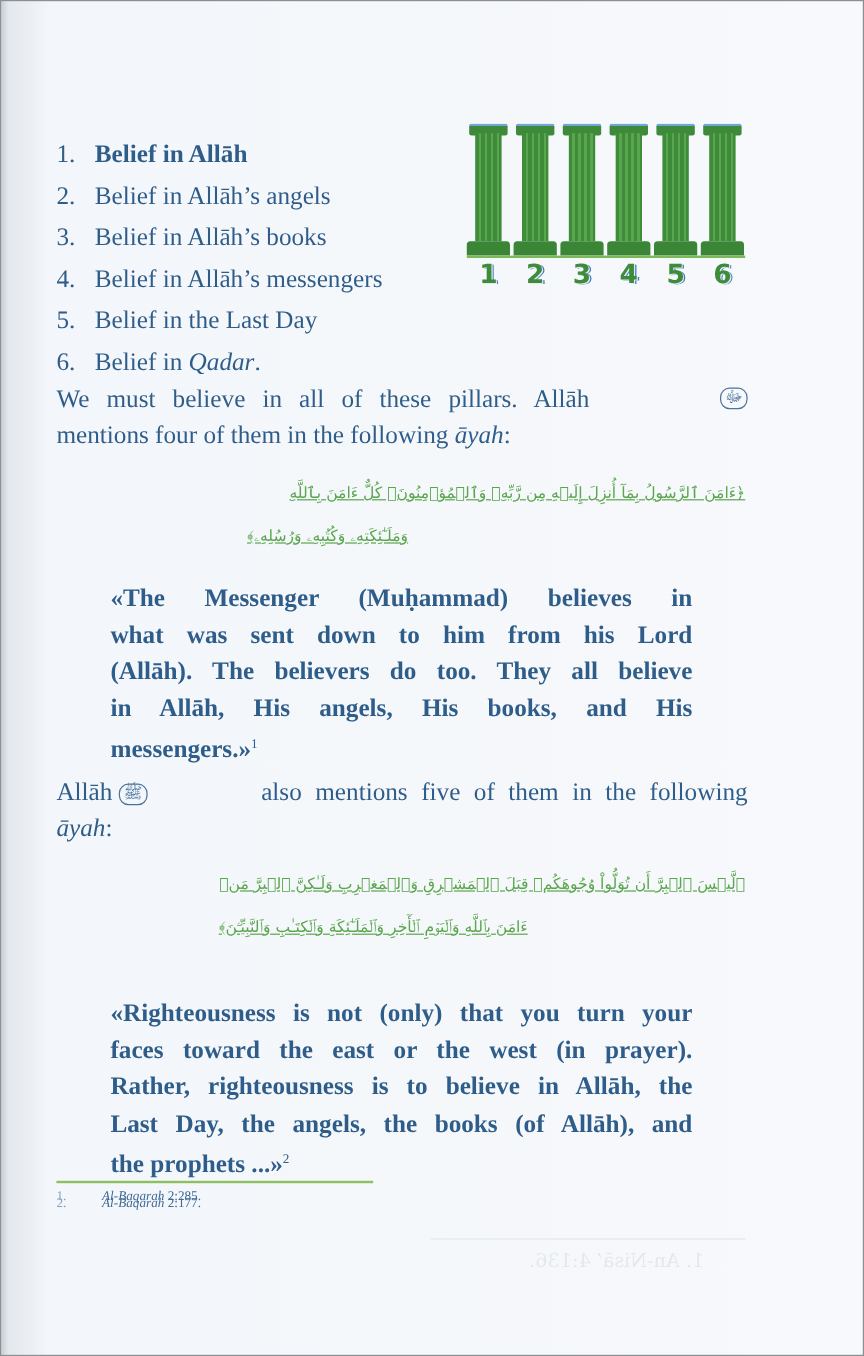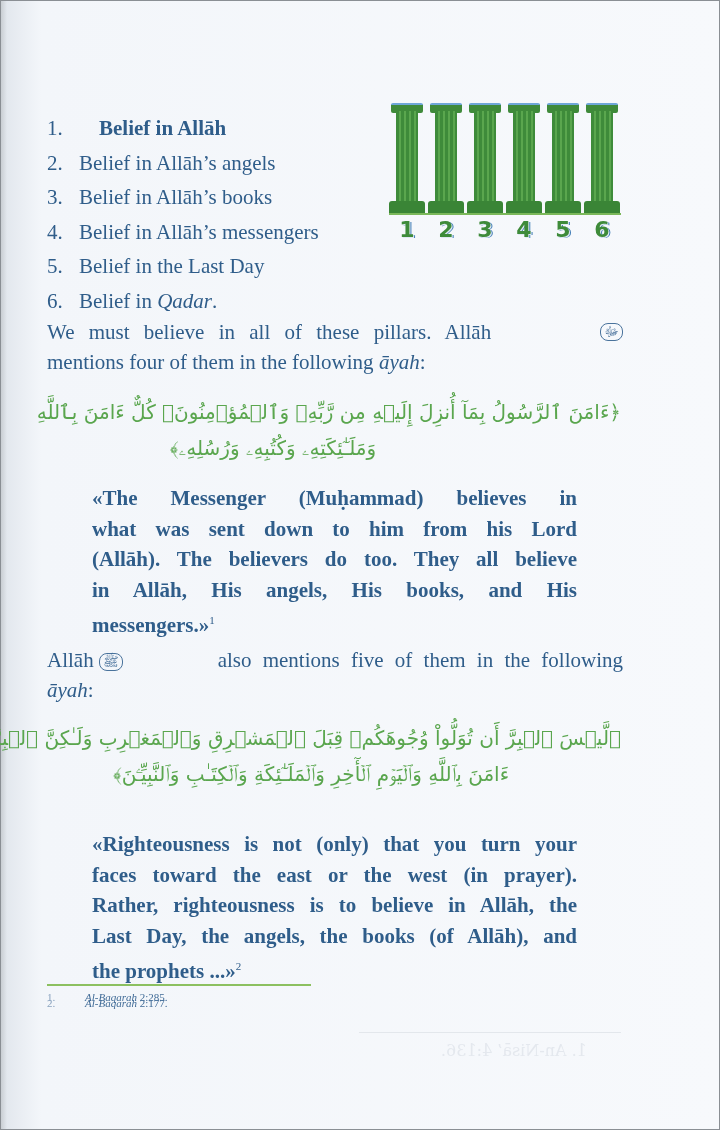--- a/index.html
+++ b/index.html
@@ -20,35 +20,35 @@
     border-bottom:2px solid #8cc060;
     font-family:"Liberation Sans", sans-serif; font-size:16px; color:#3f6a96;
   }
   .header .left { position:absolute; left:0; top:2px; }
   .header .center { position:absolute; left:281px; top:0px; font-size:18px; font-family:"Liberation Serif", serif; }
   .header .right { position:absolute; right:0; top:2px; }
 
   .list { position:absolute; left:46px; top:110px; margin:0; padding:0; list-style:none; }
   .list li { font-size:21px; line-height:34.5px; height:34.5px; white-space:nowrap; font-family:"Liberation Serif", serif; }
   .list li .num { display:inline-block; width:32px; }
-  .list li.bold .txt { font-weight:bold;margin-left:20px; }
+  .list li.bold .txt { font-weight:bold; }
 
   .pillars { position:absolute; left:388px; top:100px; width:232px; height:145px; }
   .pillar { position:absolute; top:2px; width:36px; height:110px; }
   .pillar .cap { position:absolute; left:2px; top:0; width:32px; height:8px; background:#3f8a3a; border-top:2px solid #6fa6d8; border-radius:2px; }
   .pillar .shaft { position:absolute; left:7px; top:8px; width:22px; height:90px;
     background: repeating-linear-gradient(90deg, #3e8b3a 0px, #3e8b3a 3px, #5aa64e 3px, #5aa64e 5px); }
   .pillar .base { position:absolute; left:0; top:98px; width:36px; height:12px; background:#3a8536; border-radius:3px 3px 0 0; }
   .pillar-floor { position:absolute; left:0; top:112px; width:232px; height:2px; background:#7bb85a; }
   .pnum { position:absolute; top:116px; width:36px; text-align:center; font-family:"DejaVu Sans", sans-serif; font-weight:bold; font-size:22px; color:#3e8b3a; text-shadow:1px 1px 0 #dfe8f3, 2px 1px 0 #3e7bb5; }
 
   .para { position:absolute; font-family:"Liberation Serif", serif; font-size:21px; line-height:30px; text-align:justify; }
   .para em { font-style:italic; }
   .honor { display:inline-block; font-size:13px; font-family:"DejaVu Sans", sans-serif; border:1px solid #4a739c; border-radius:8px; padding:0 3px; line-height:16px; vertical-align:middle; color:#3f6a96; }
-  .arabic { position:absolute; direction:rtl; font-family:"DejaVu Sans", sans-serif; color:#5aa64e; font-size:20px; line-height:34px; text-align:right; white-space:nowrap; }
+  .arabic { position:absolute; direction:rtl; font-family:"DejaVu Sans", sans-serif; color:#5aa64e; font-size:13px; line-height:34px; text-align:right; white-space:nowrap;text-decoration:underline; }
   .quote { position:absolute; font-family:Liberation Serif, serif; font-weight:bold; font-size:21px; line-height:30.5px; text-align:justify; color:#2f5d8a; }
   .quote .line { display:block; text-align:justify; text-align-last:justify; height:30.5px; }
   .quote .line.last { text-align-last:left; }
   sup { font-size:11px; font-weight:normal; }
 
   .fn-rule { position:absolute; left:46px; top:983px; width:264px; height:2px; background:#8cc060; }
   .fn { position:absolute; left:46px; font-family:"Liberation Serif", serif; font-size:11px; color:#3f6a96; }
   .fn .n { display:inline-block; width:38px; color:#8aa3bf; }
   .fn .t em { font-style:italic; }
   .ghost-rule { position:absolute; left:358px; top:1031px; width:262px; height:1px; background:#e3e7ec; }

